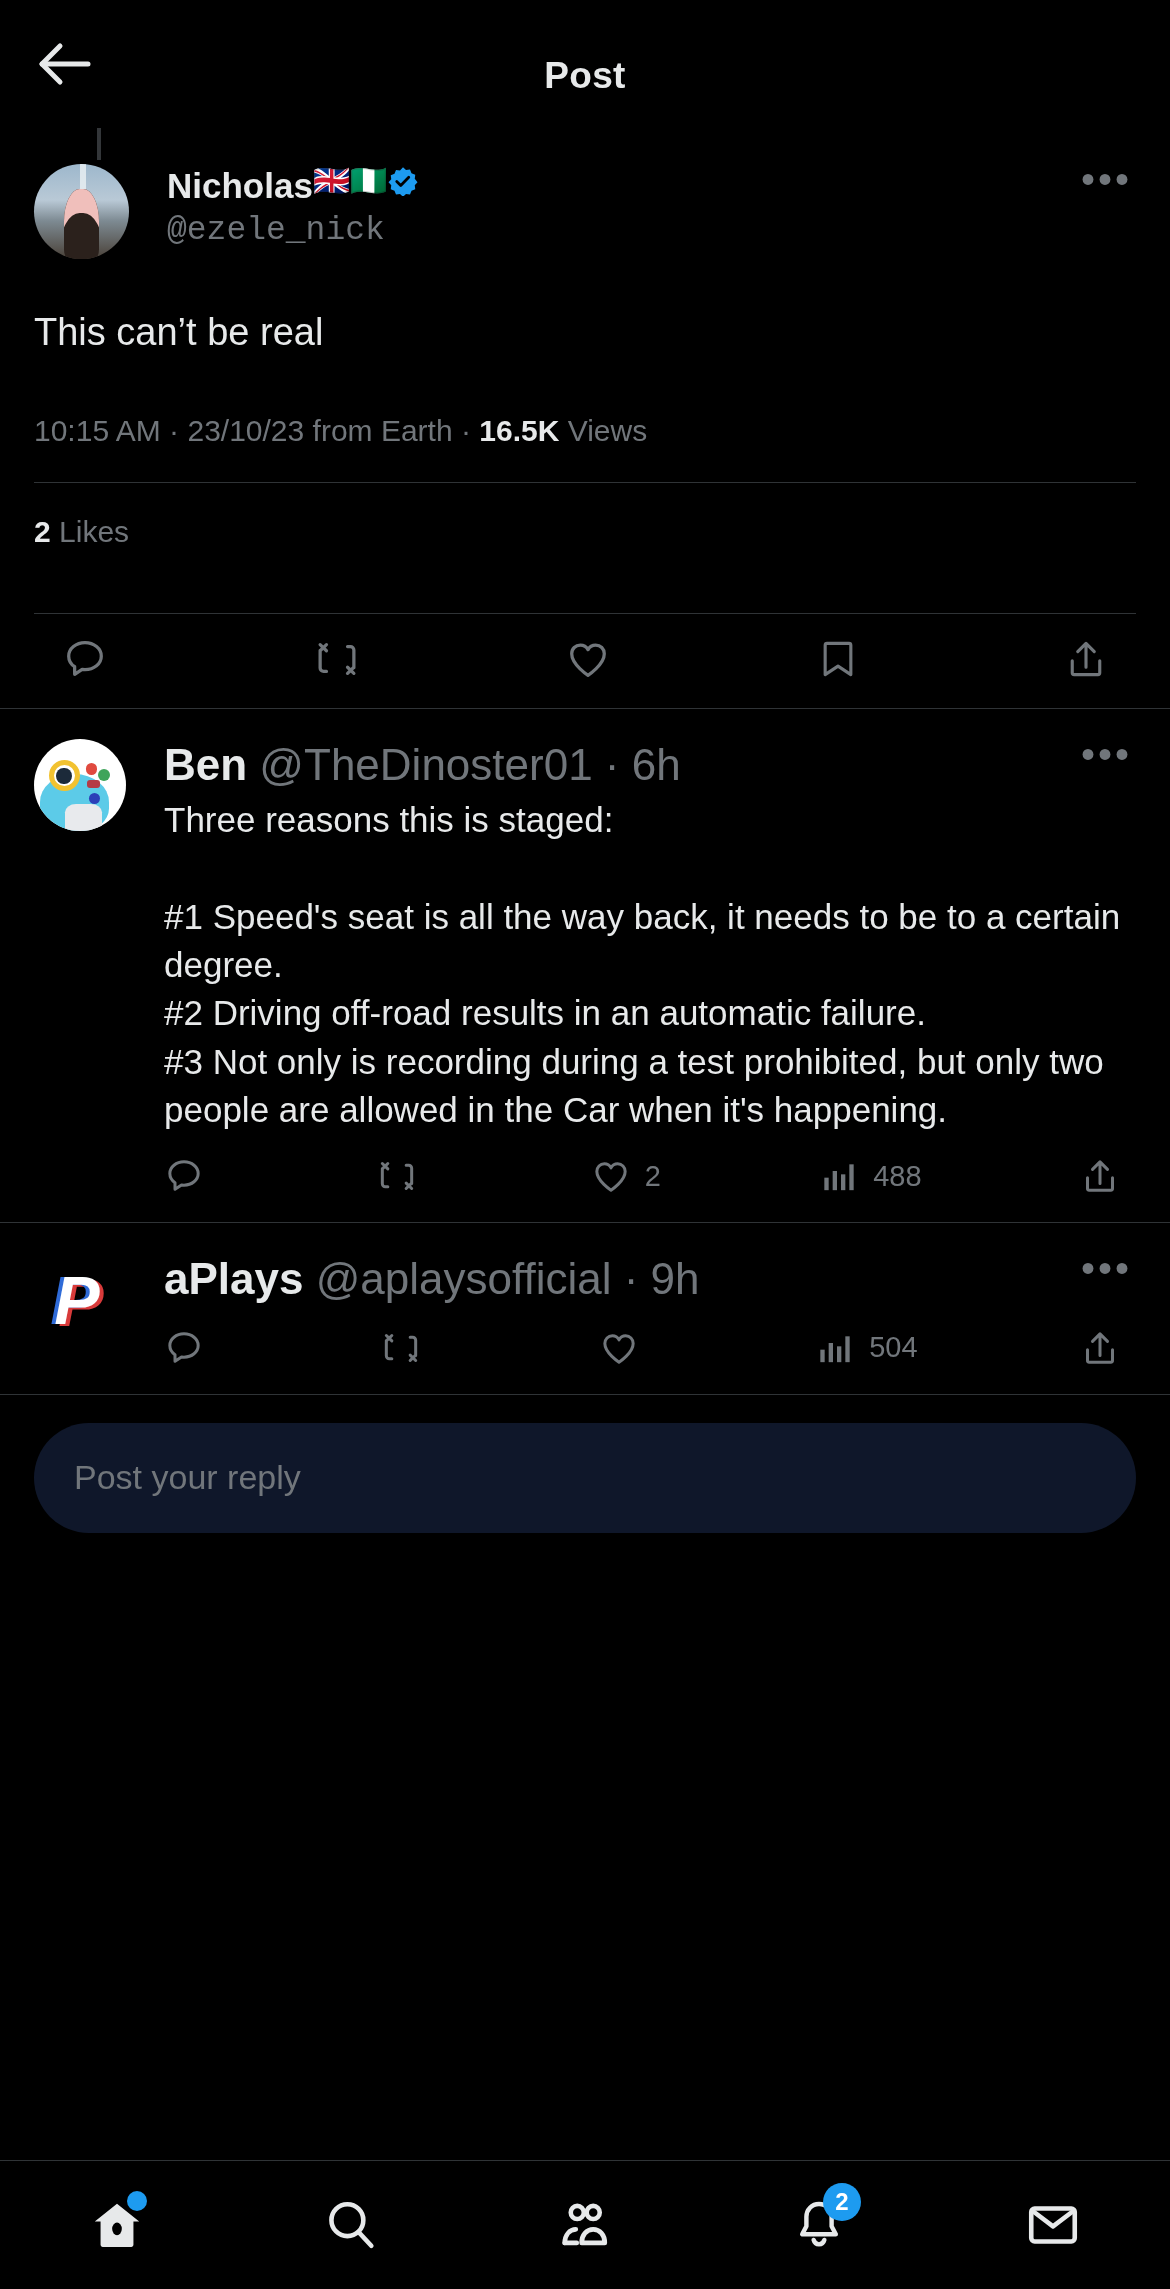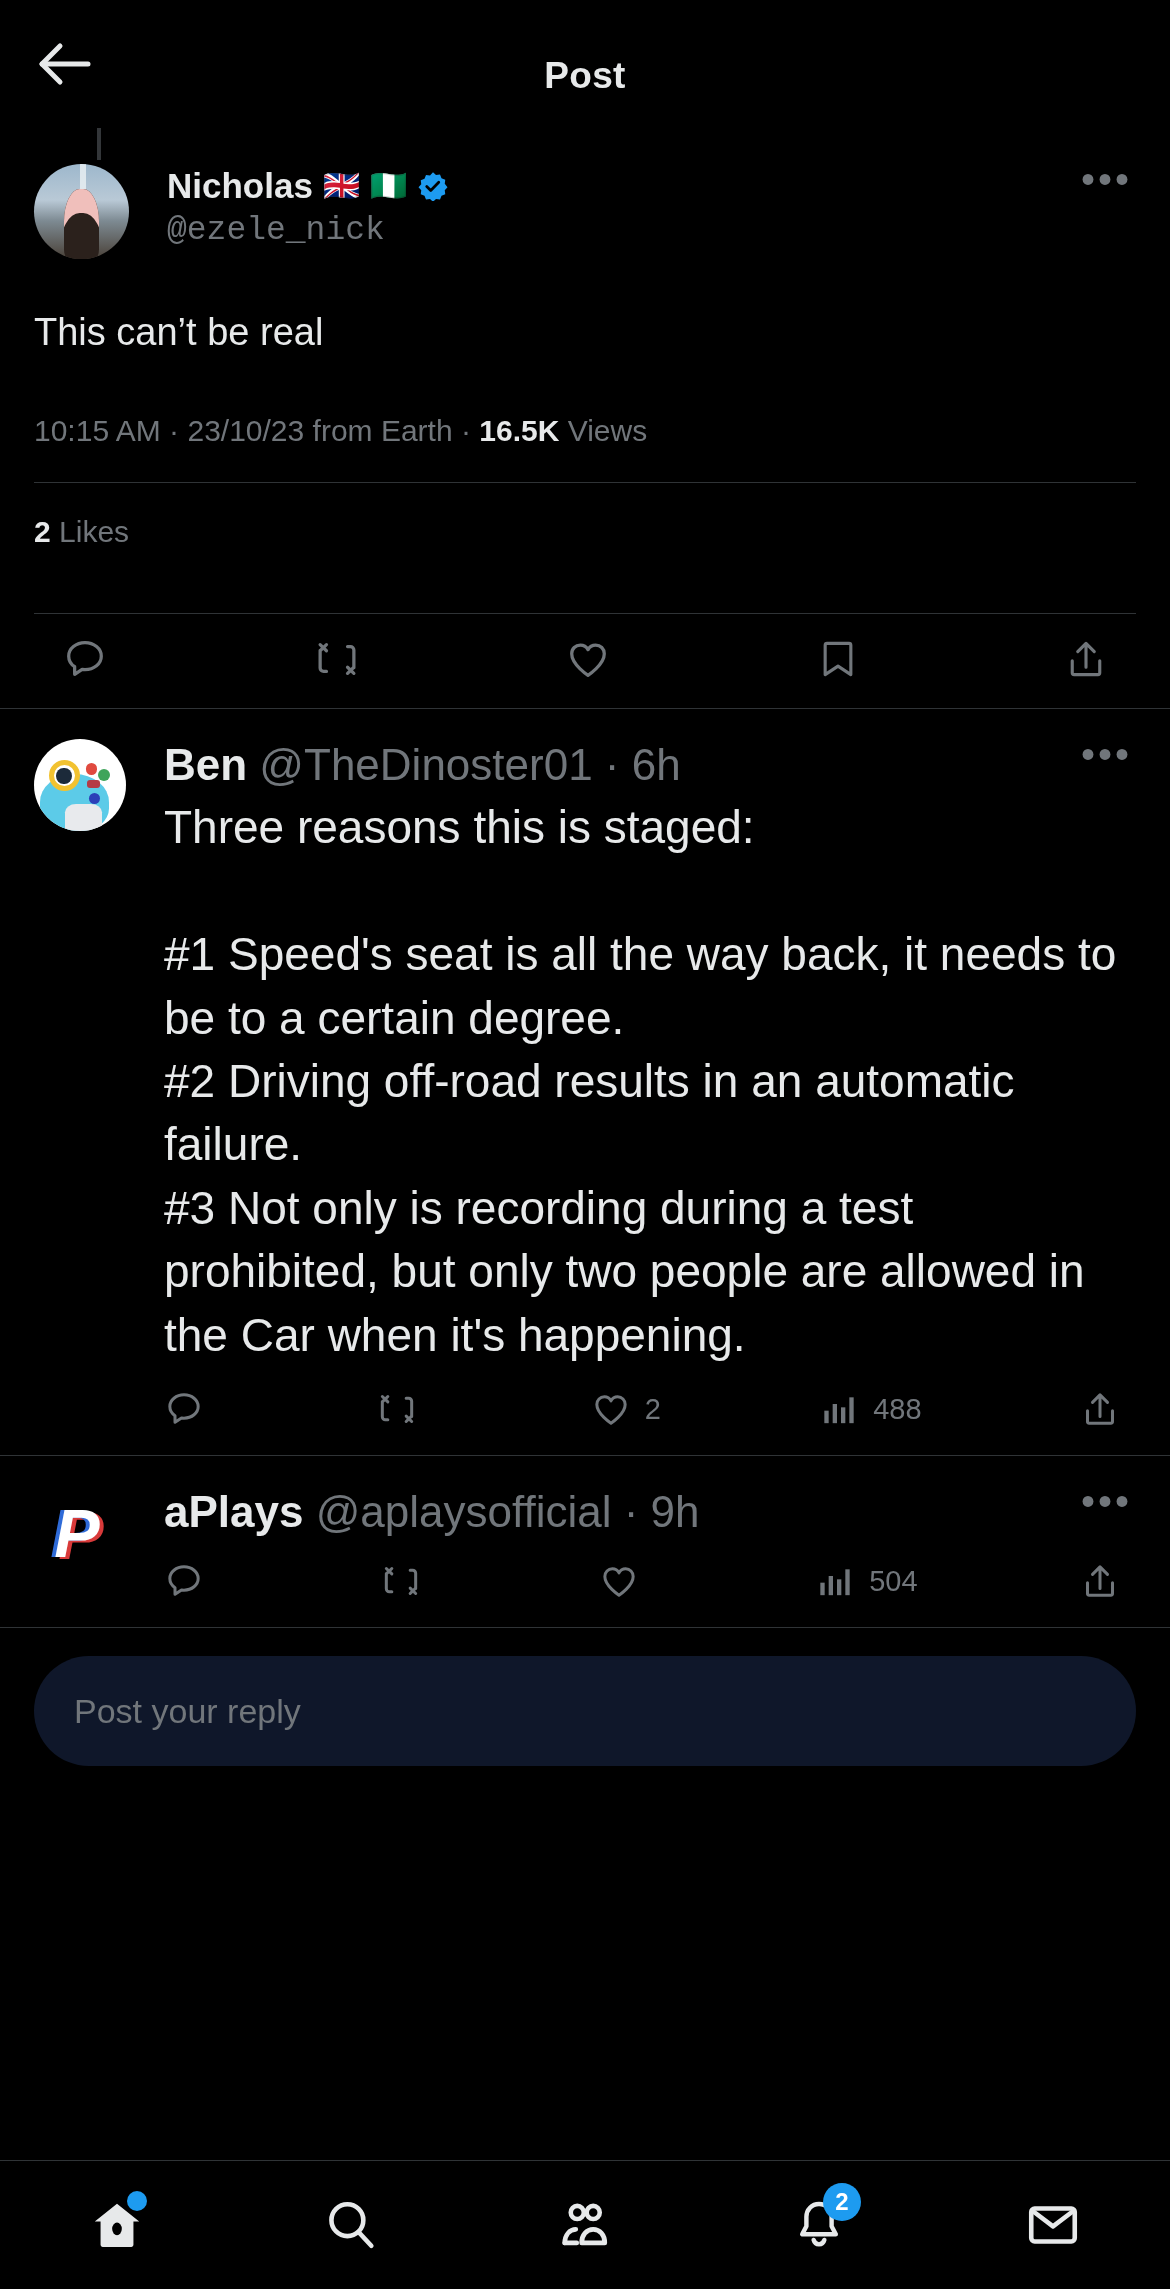--- a/index.html
+++ b/index.html
@@ -48,21 +48,21 @@
   .avatar-nicholas::before {
     content:""; position:absolute; left:48%; top:0; width:6px; height:62%;
     background:#e8eef2; opacity:.85;
   }
   .avatar-nicholas::after {
     content:""; position:absolute; left:32%; top:26%; width:36%; height:74%;
     background:#2b211c; border-radius:46% 46% 14% 14%;
     box-shadow: 0 28px 0 -4px #f0bfbb inset;
   }
   .head-names { margin-left:38px; flex:1 1 auto; min-width:0; padding-top:2px; }
-  .name-row { display:flex; align-items:center; gap:10px; }
+  .name-row { display:flex; align-items:flex-start; }
   .display-name { font-size:35px; font-weight:bold; color:#e7e9ea; line-height:1.15; }
   .flag { font-size:30px; line-height:1; }
   .verified { width:30px; height:30px; flex:0 0 30px; }
   .handle { font-size:33px; color:#71767b; margin-top:5px; line-height:1.2;font-family:Liberation Mono, monospace; }
   .more-btn { color:#71767b; font-size:40px; line-height:14px; letter-spacing:3px; padding:8px 4px; cursor:pointer; flex:0 0 auto; }
 
   .post-body { font-size:38px; line-height:1.35; color:#e7e9ea; margin-top:48px; }
 
   .meta-line { font-size:30px; color:#71767b; margin-top:56px; }
   .meta-line b { color:#e7e9ea; font-weight:bold;margin-top:32px; }
@@ -82,21 +82,21 @@
   .sep { height:1px; background:#2f3336; }
 
   
   .reply { display:flex; padding:30px 34px 0; }
   .reply-avatar { width:92px; height:92px; border-radius:50%; flex:0 0 92px; overflow:hidden; position:relative; }
   .reply-main { flex:1 1 auto; margin-left:38px; min-width:0; }
   .reply-head { display:flex; align-items:flex-start; }
   .reply-head-text { flex:1 1 auto; font-size:44px; line-height:1.2; min-width:0; }
   .reply-head-text .nm { font-weight:bold; color:#e7e9ea; }
   .reply-head-text .hd { color:#71767b; }
-  .reply-text { font-size:46px; line-height:1.38; color:#e7e9ea; margin-top:4px; white-space:pre-wrap; }
+  .reply-text { font-size:35px; line-height:1.38; color:#e7e9ea; margin-top:4px; white-space:pre-wrap; }
   .reply-actions { display:flex; align-items:center; justify-content:space-between; padding:22px 16px 26px 0; }
 
   
   .ben-art { position:absolute; inset:0; background:#fff; }
   .ben-art .body { position:absolute; left:6%; bottom:0; width:76%; height:62%; background:#5ccbe8; border-radius:50% 50% 40% 40%; }
   .ben-art .eyeball { position:absolute; left:16%; top:22%; width:34%; height:34%; background:#fff; border:5px solid #f2c230; border-radius:50%; }
   .ben-art .pupil { position:absolute; left:24%; top:31%; width:17%; height:18%; background:#1c2a3a; border-radius:50%; }
   .ben-art .c1 { position:absolute; left:56%; top:26%; width:13%; height:13%; background:#e04a3f; border-radius:50%; }
   .ben-art .c2 { position:absolute; left:70%; top:32%; width:13%; height:13%; background:#3fa45a; border-radius:50%; }
   .ben-art .c3 { position:absolute; left:58%; top:44%; width:14%; height:9%; background:#b53a46; border-radius:3px; }

